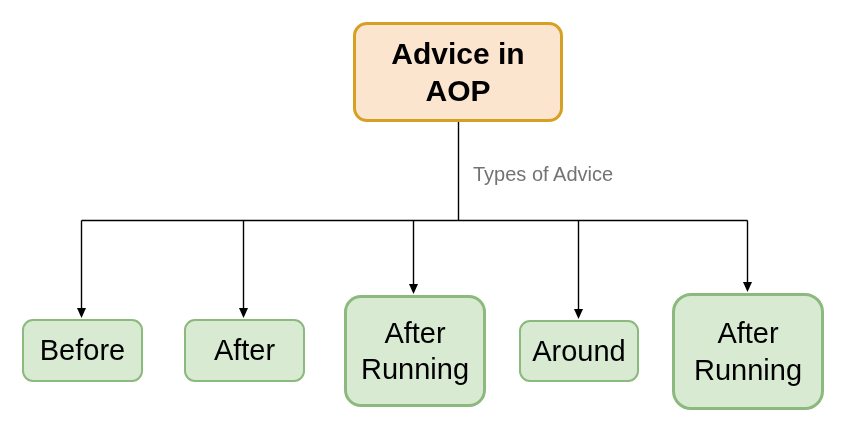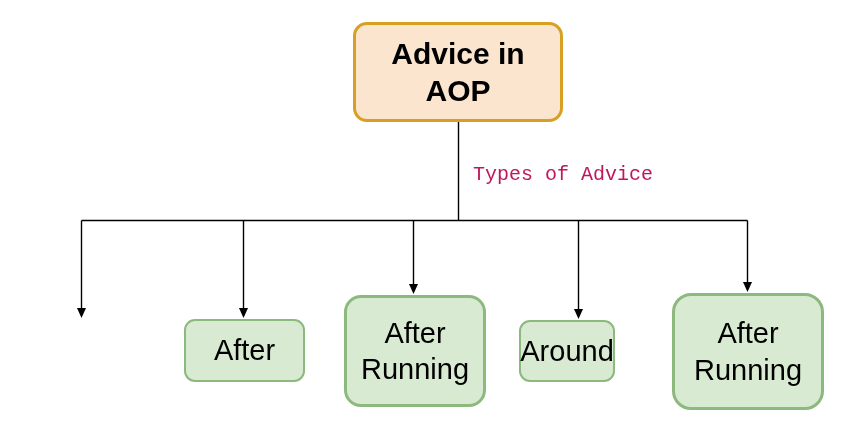--- a/index.html
+++ b/index.html
@@ -53,29 +53,28 @@
   .node.child {
     background: var(--child-fill, #d9ead3);
     border: 2.5px solid var(--child-border, #8cb97d);
     border-radius: 11px;
     font-size: 29px;
     padding: 0 6px;
   }
   .node.c0 { left: 22px;  top: 319px; width: 121px; height: 63px; }
   .node.c1 { left: 184px; top: 319px; width: 121px; height: 63px; }
   .node.c2 { left: 344px; top: 295px; width: 142px; height: 112px; border-width: 3px; border-radius: 17px; }
-  .node.c3 { left: 519px; top: 320px; width: 96px; height: 62px; }
+  .node.c3 { left: 519px; top: 320px; width: 120px; height: 62px; }
   .node.c4 { left: 672px; top: 293px; width: 152px; height: 117px; border-width: 3px; border-radius: 19px; }
   .edge-label {
     position: absolute;
     left: 473px; top: 163px;
     font-size: 20px;
-    color: #be185d;
+    color: #737373;
     white-space: nowrap;
-    font-family: Liberation Mono, monospace;
   }
 </style>
 </head>
 <body>
 
 <div class="canvas">
 
   <svg class="connectors" viewBox="0 0 843 433" aria-hidden="true">
 
     <line x1="458.5" y1="122" x2="458.5" y2="220.5"></line>
@@ -94,20 +93,23 @@
     <polygon points="574,309 583,309 578.5,319"></polygon>
     <polygon points="743,282 752,282 747.5,292"></polygon>
   </svg>
 
   <div class="node root">
     <span>Advice in AOP</span>
   </div>
 
   <div class="edge-label">Types of Advice</div>
 
+  <div class="node child c0">
+    <span>Before</span>
+  </div>
   <div class="node child c2">
     <span>After Running</span>
   </div>
   <div class="node child c1">
     <span>After</span>
   </div>
   <div class="node child c3">
     <span>Around</span>
   </div>
   <div class="node child c4">

